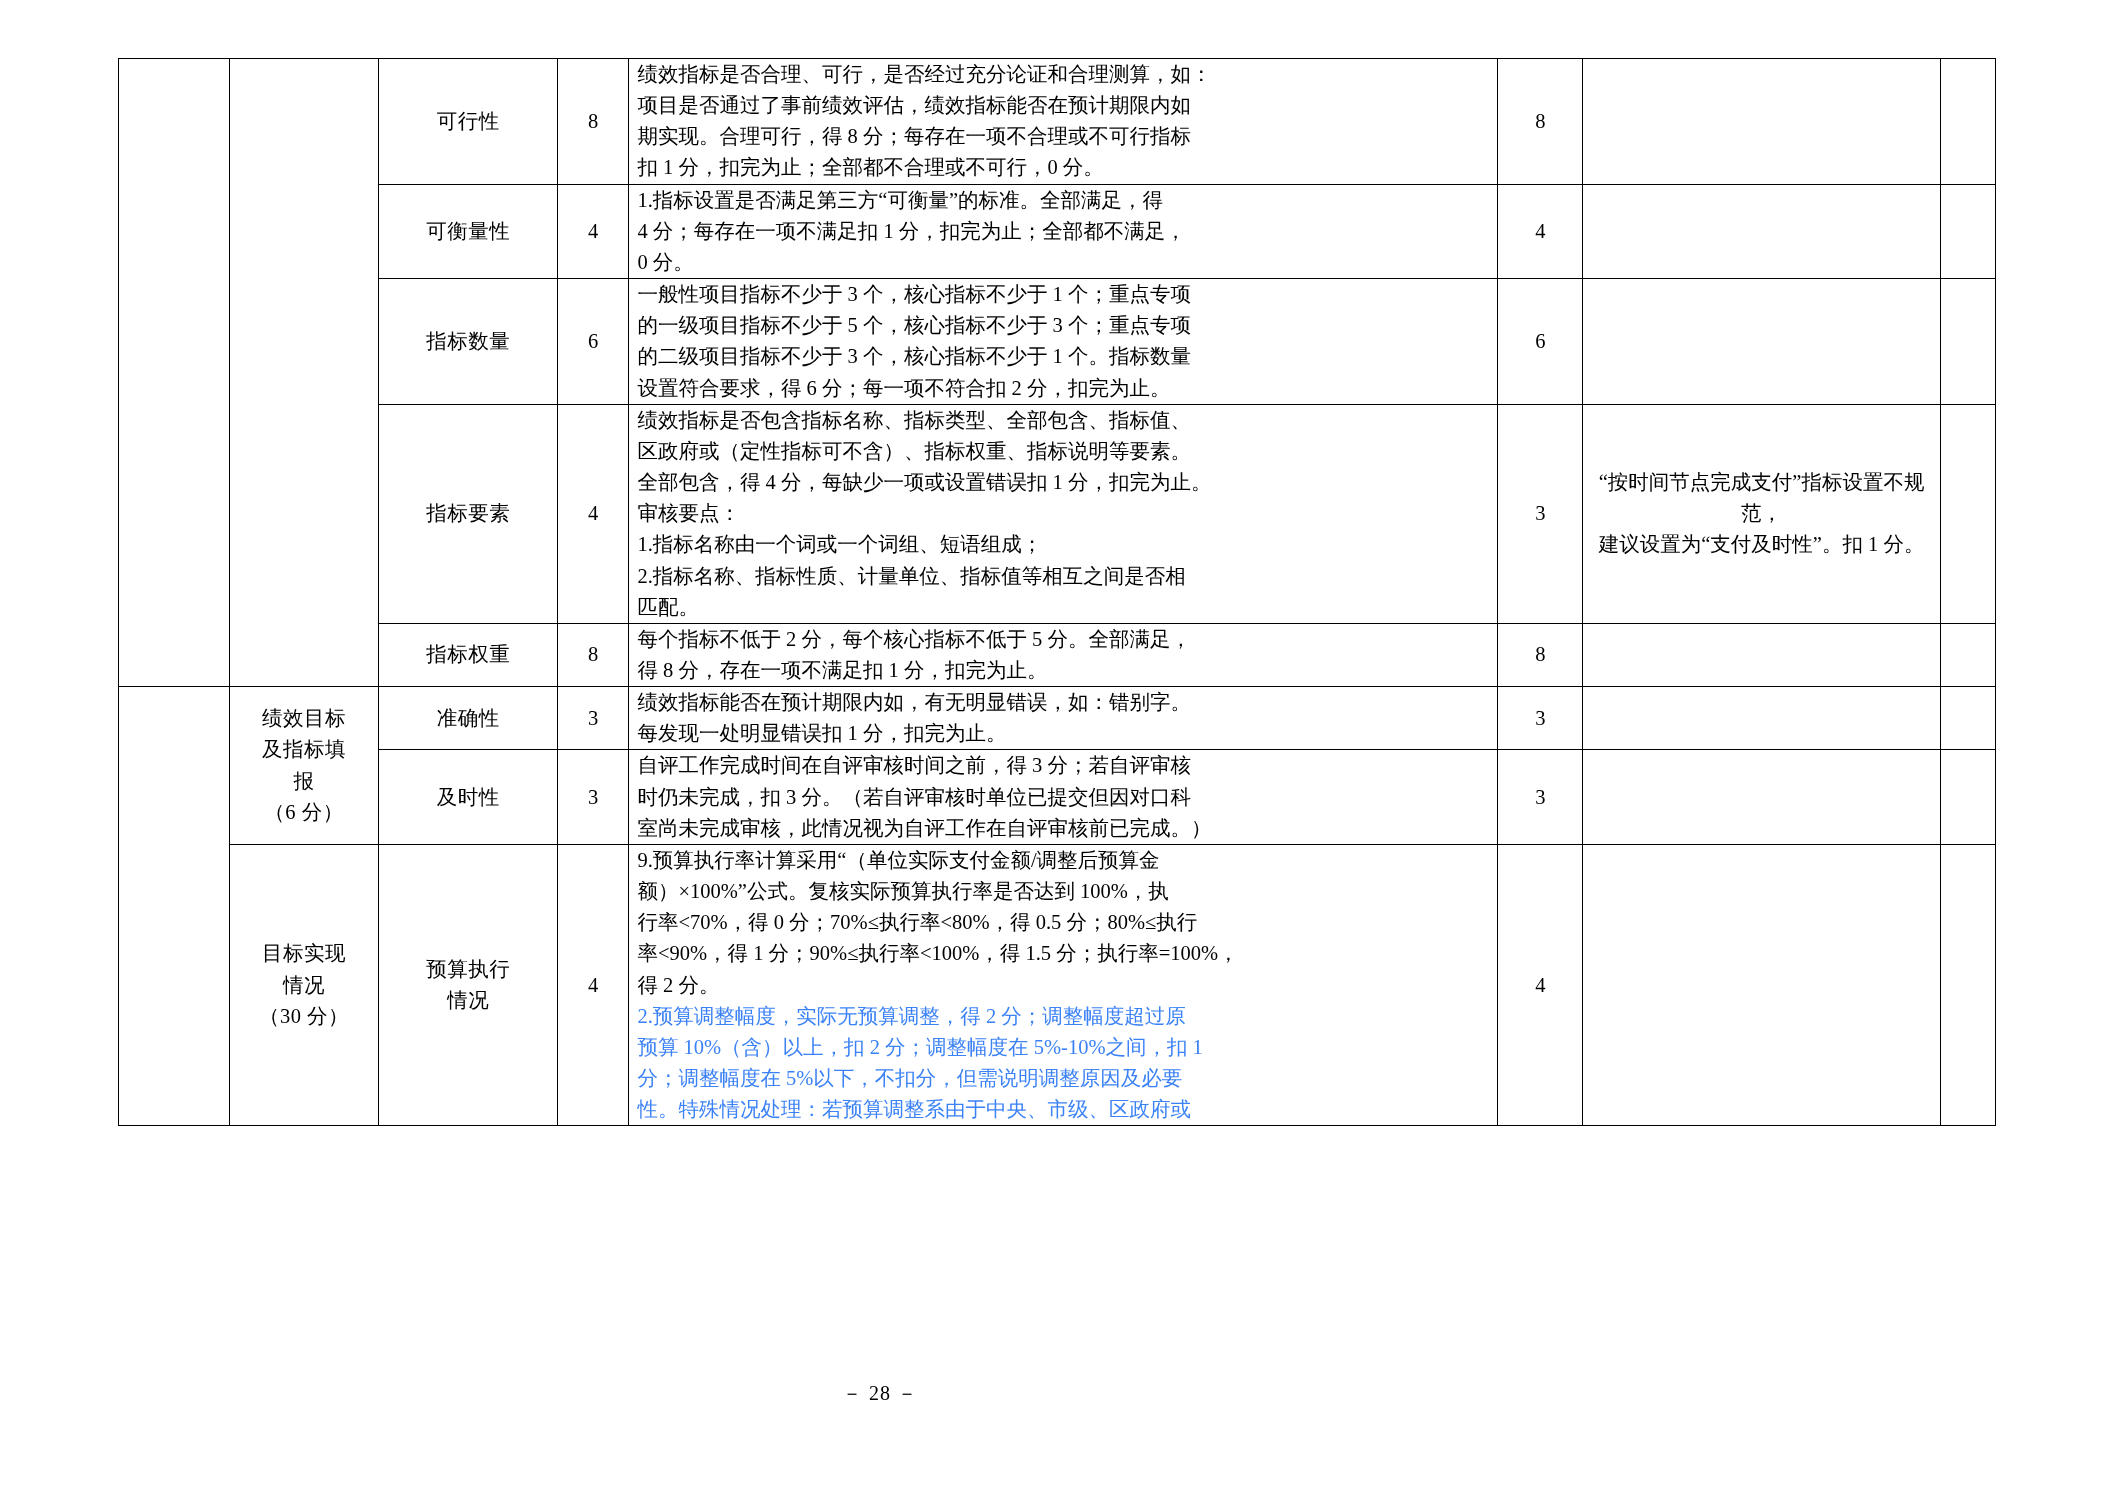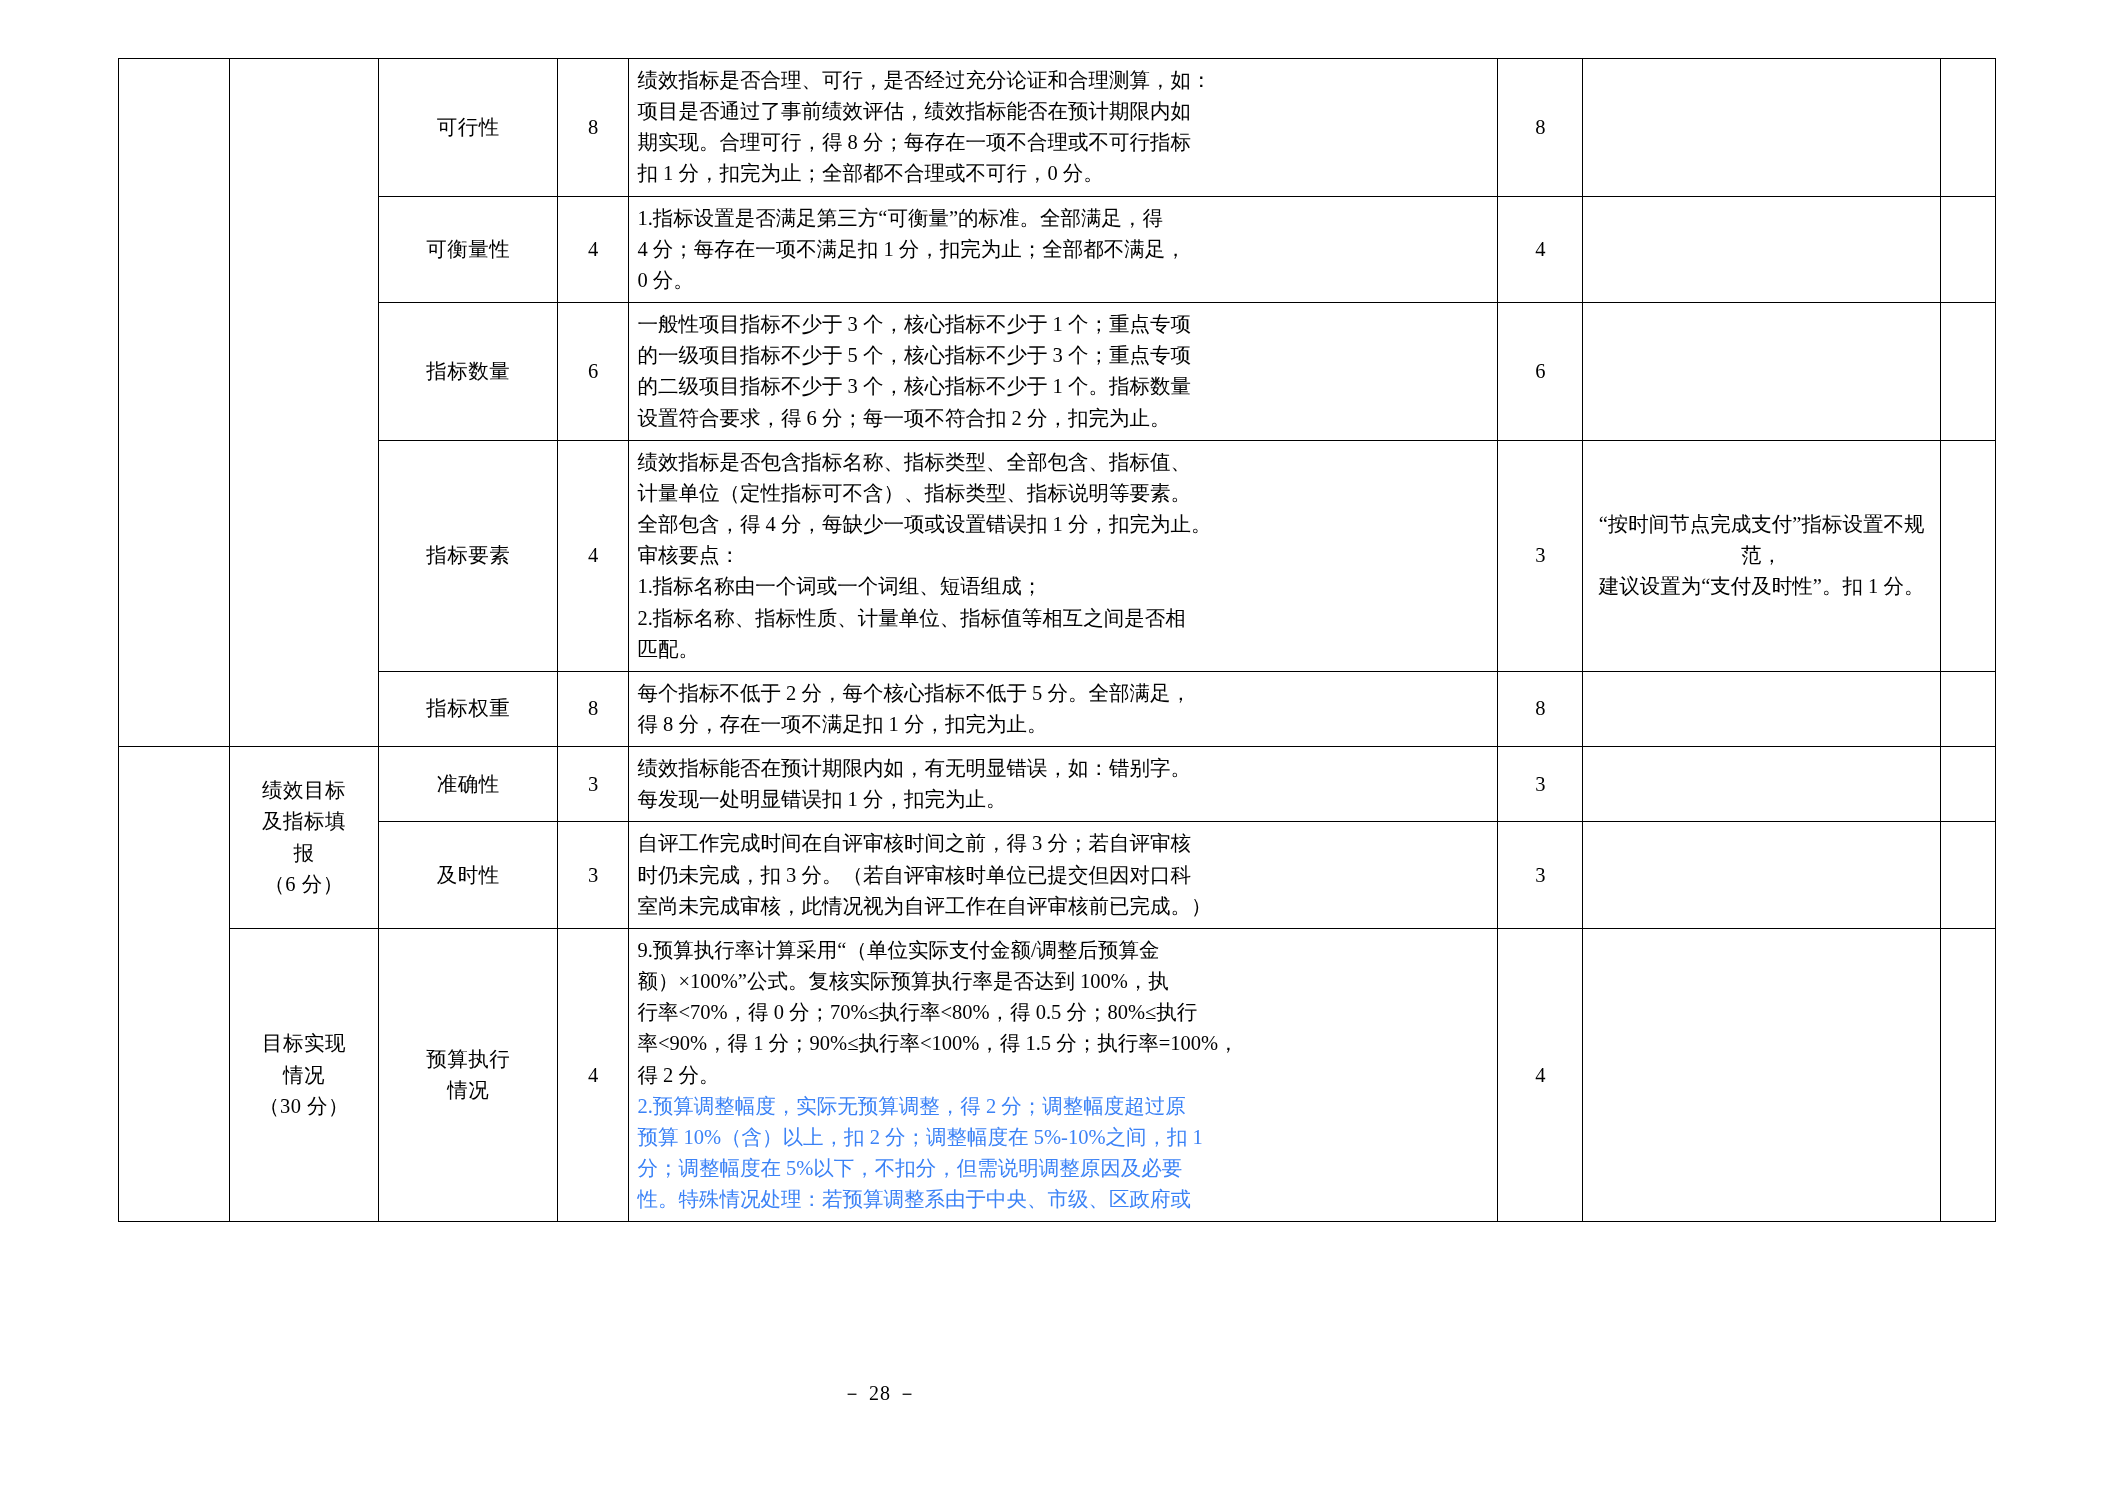--- a/index.html
+++ b/index.html
@@ -28,21 +28,21 @@
     width: 1878px;
   }
   table.score-table {
     border-collapse: collapse;
     width: 1878px;
     table-layout: fixed;
   }
   table.score-table td {
     border: 1px solid #000000;
     vertical-align: middle;
-    padding: 6px 8px;
+    padding: 0 8px;
     font-size: 20.5px;
     line-height: 1.52;
     margin-top: 45px;
   }
   
   col.c0 { width: 96px; }
   col.c1 { width: 130px; }
   col.c2 { width: 155px; }
   col.c3 { width: 62px; }
   col.c4 { width: 754px; }
@@ -128,21 +128,21 @@
           <td class="cell-num">6</td>
           <td class="cell-comment"></td>
           <td class="cell-name"></td>
         </tr>
 
         <tr>
           <td class="cell-name">指标要素</td>
           <td class="cell-num">4</td>
           <td class="cell-desc">
             <span class="blockline">绩效指标是否包含指标名称、指标类型、全部包含、指标值、</span>
-            <span class="blockline">计量单位（定性指标可不含）、指标类型、指标说明等要素。</span>
+            <span class="blockline">区政府或（定性指标可不含）、指标权重、指标说明等要素。</span>
             <span class="blockline">全部包含，得 4 分，每缺少一项或设置错误扣 1 分，扣完为止。</span>
             <span class="blockline">审核要点：</span>
             <span class="blockline">1.指标名称由一个词或一个词组、短语组成；</span>
             <span class="blockline">2.指标名称、指标性质、计量单位、指标值等相互之间是否相</span>
             <span class="blockline">匹配。</span>
           </td>
           <td class="cell-num">3</td>
           <td class="cell-comment">
             <span class="blockline">“按时间节点完成支付”指标设置不规范，</span>
             <span class="blockline">建议设置为“支付及时性”。扣 1 分。</span>

